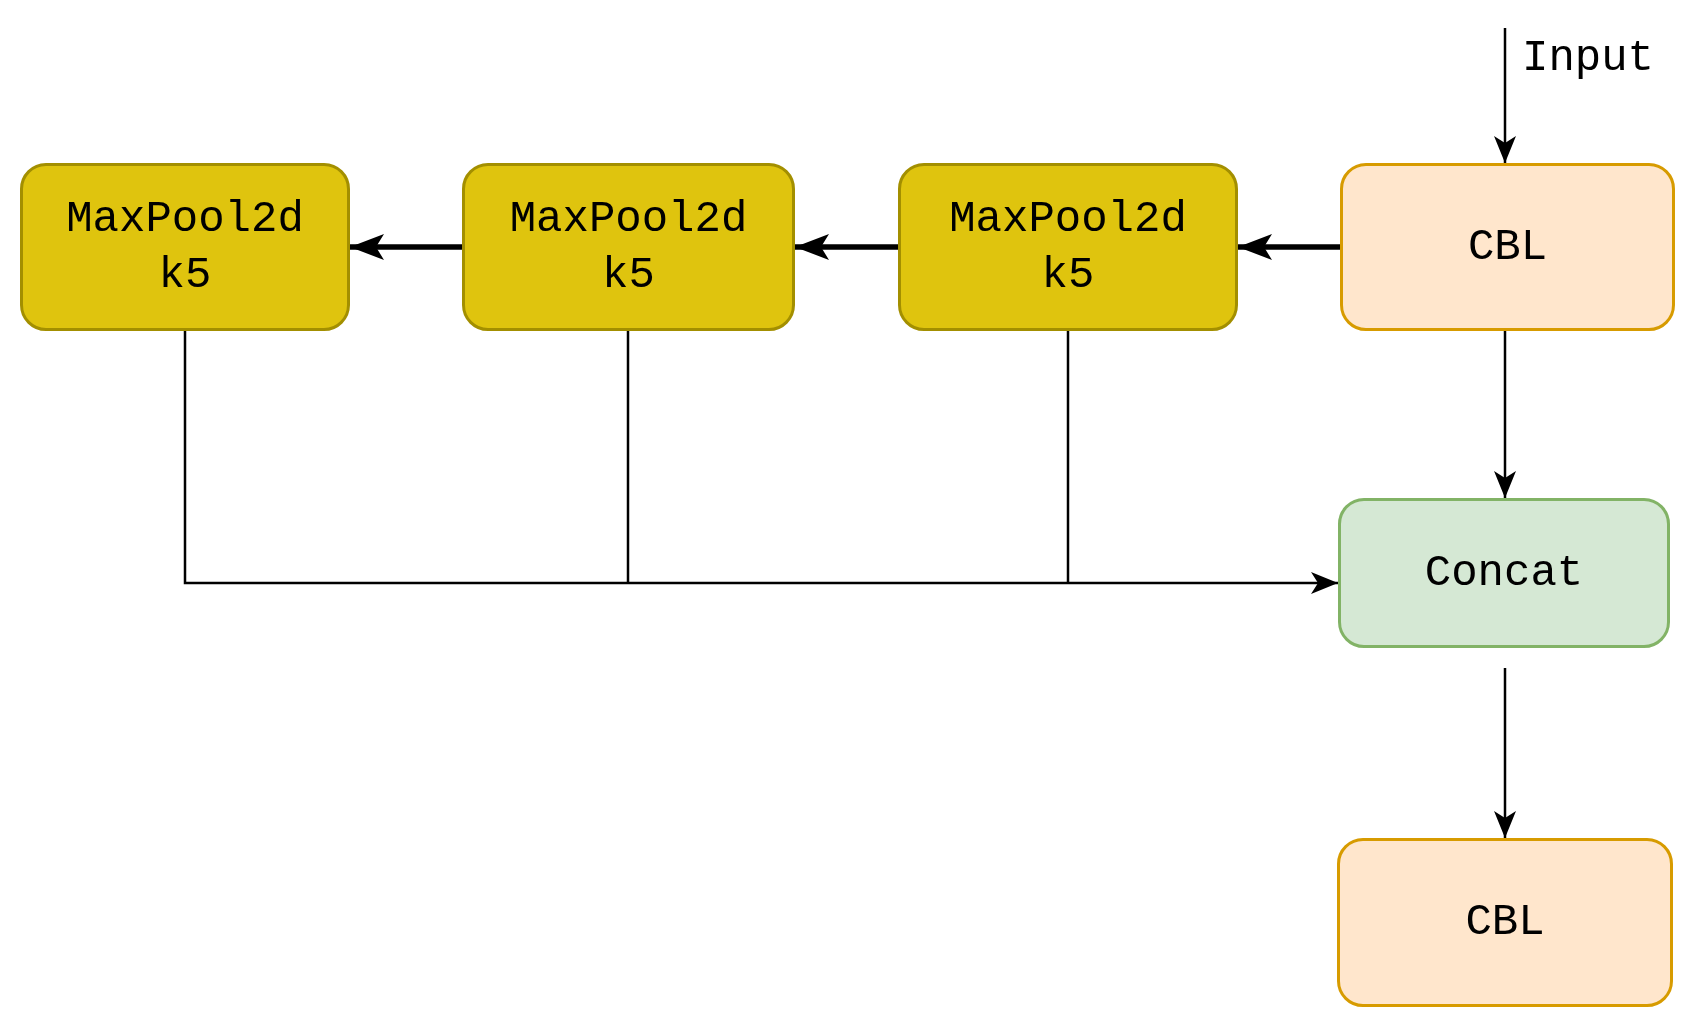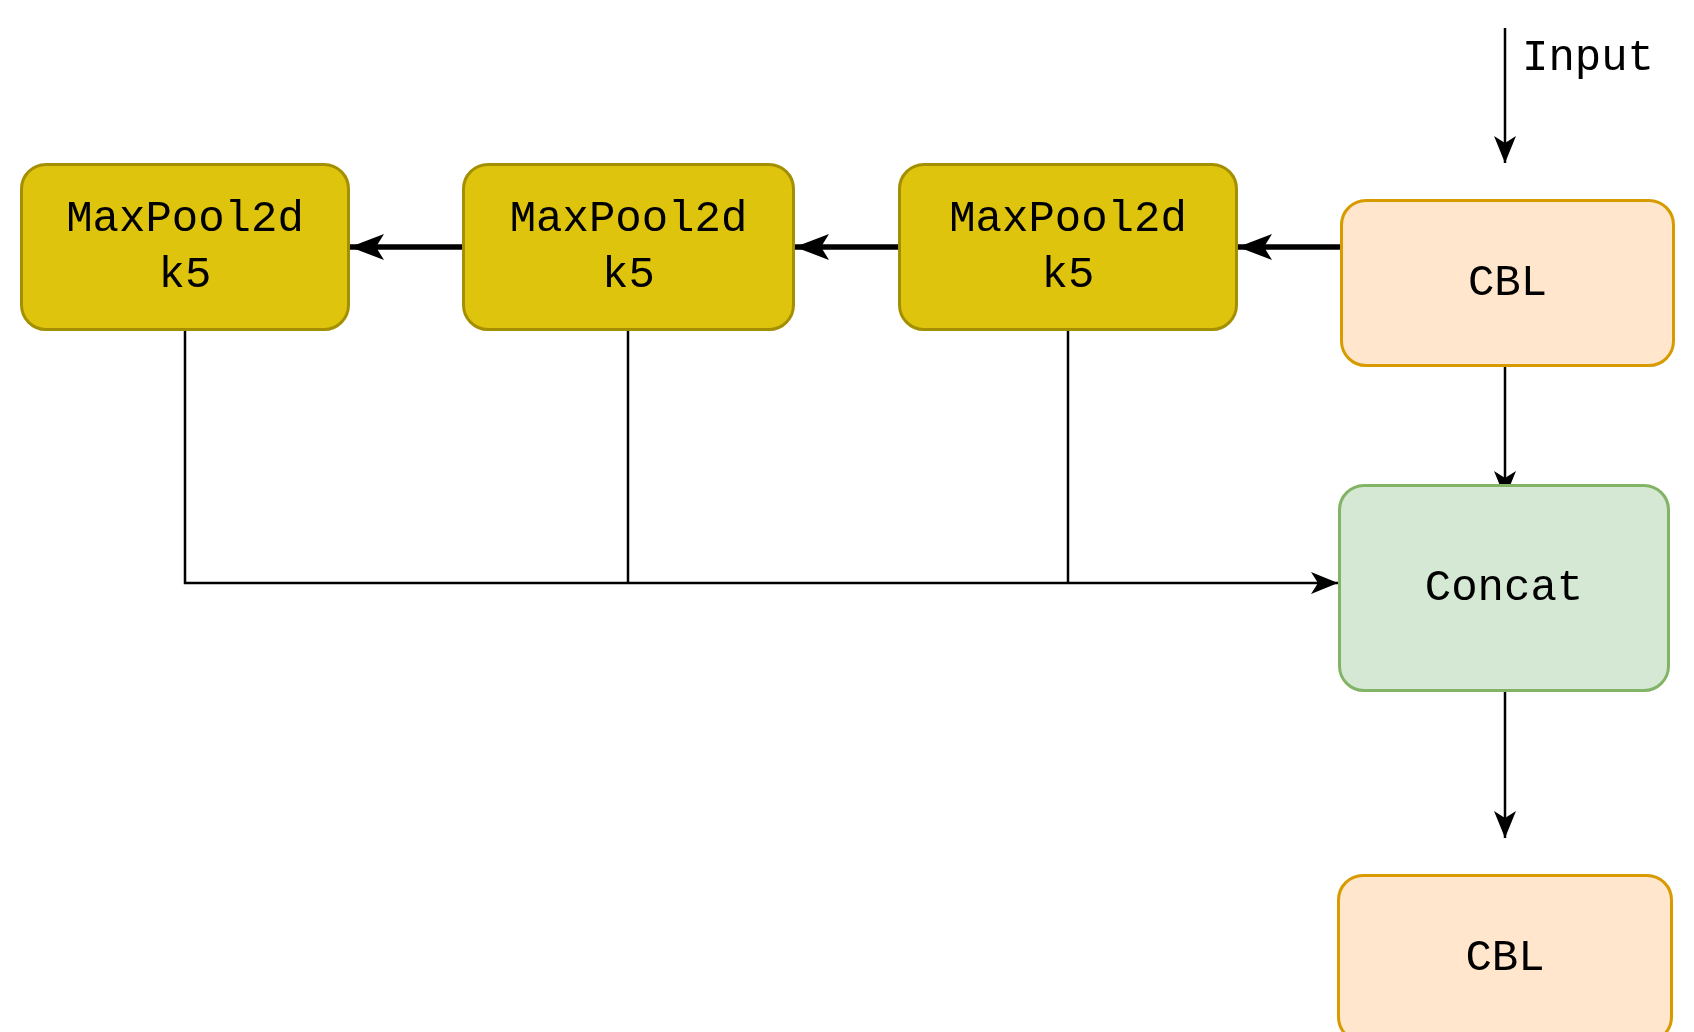--- a/index.html
+++ b/index.html
@@ -32,28 +32,28 @@
     flex-direction: column;
     align-items: center;
     justify-content: center;
     border-radius: 26px;
     font-size: 44px;
     line-height: 1.28;
     text-align: center;
     color: var(--text, #000000);
   }
   .maxpool { background: var(--maxpool-fill, #dfc40e); border: 3px solid var(--maxpool-border, #a38f00); }
-  .cbl     { background: var(--cbl-fill, #ffe6cc);     border: 3px solid var(--cbl-border, #d79b00); margin-top: 36px; }
+  .cbl     { background: var(--cbl-fill, #ffe6cc);     border: 3px solid var(--cbl-border, #d79b00); }
   .concat  { background: var(--concat-fill, #d5e8d4);  border: 3px solid var(--concat-border, #82b366); }
 
   #mp1        { left: 20px;   top: 163px; width: 330px; height: 168px; }
   #mp2        { left: 462px;  top: 163px; width: 333px; height: 168px; }
   #mp3        { left: 898px;  top: 163px; width: 340px; height: 168px; }
   #cbl-top    { left: 1340px; top: 163px; width: 335px; height: 168px; }
-  #concat     { left: 1338px; top: 484px; width: 332px; height: 208px; }
+  #concat     { left: 1338px; top: 498px; width: 332px; height: 150px; }
   #cbl-bottom { left: 1337px; top: 838px; width: 336px; height: 169px; }
 
   .input-label {
     position: absolute;
     left: 1522px;
     top: 34px;
     font-size: 44px;
     line-height: 1.1;
     color: var(--text, #000000);
     white-space: nowrap;

